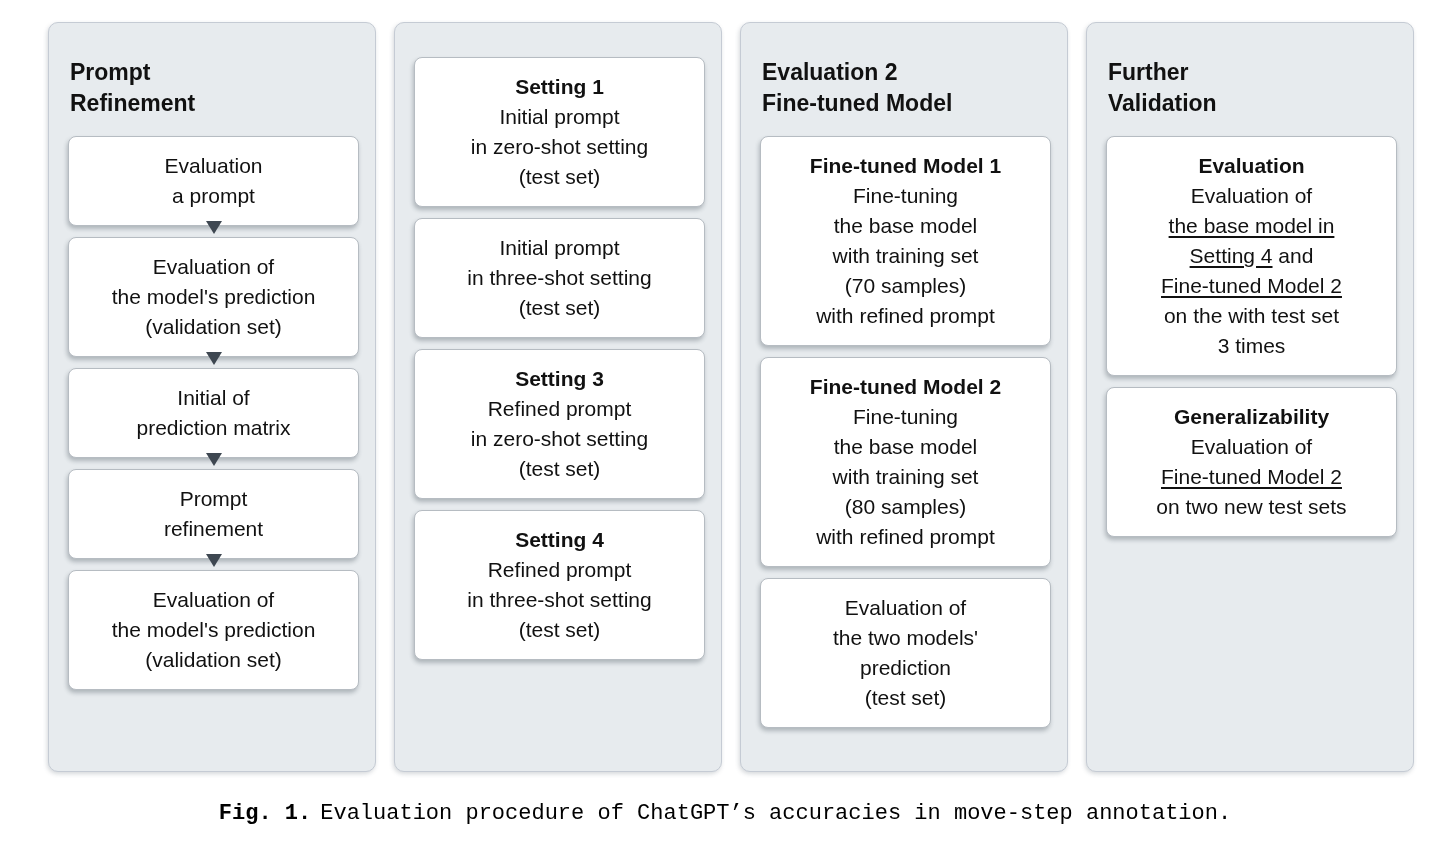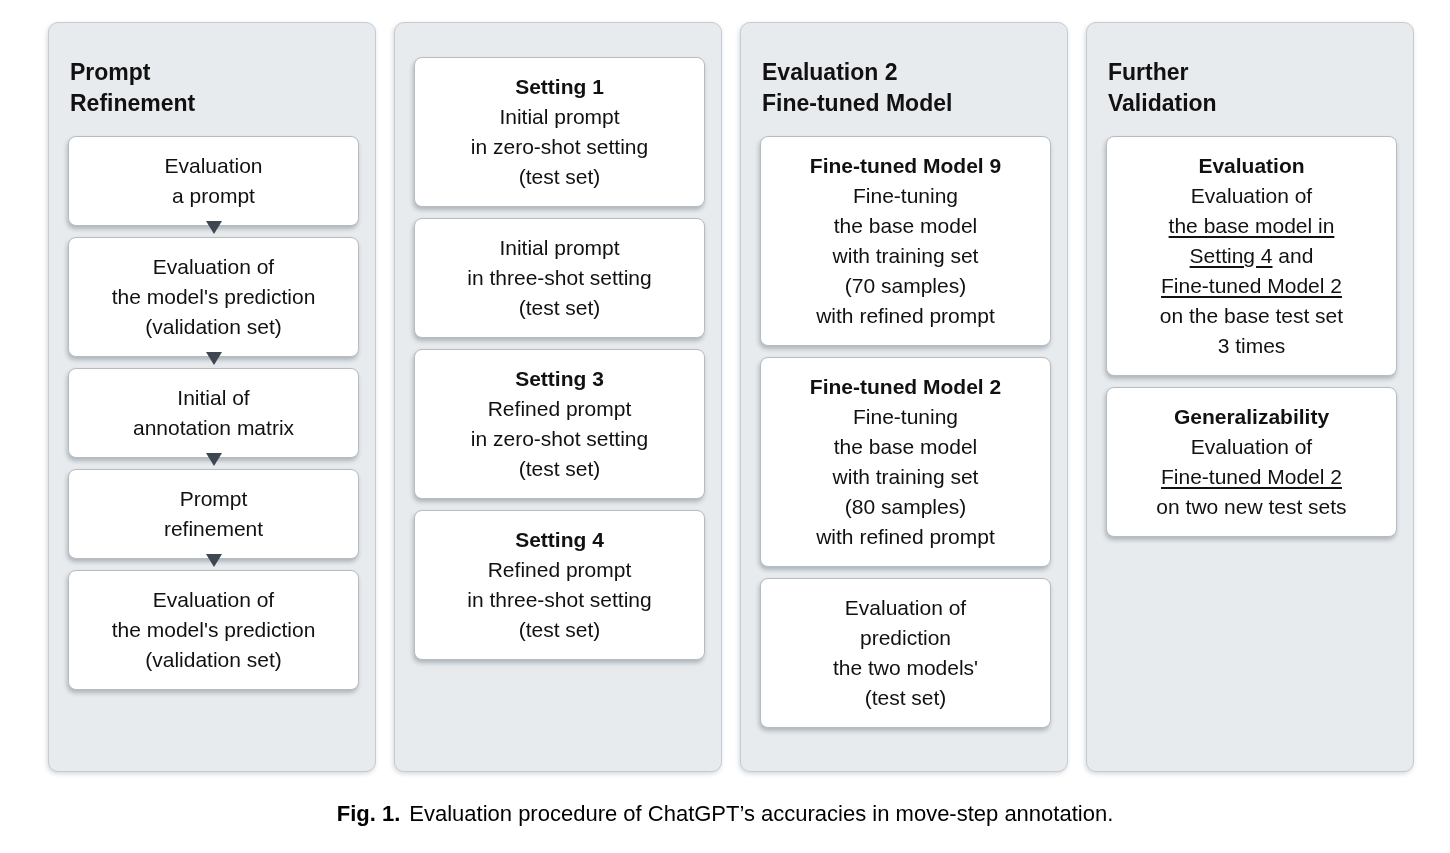--- a/index.html
+++ b/index.html
@@ -63,21 +63,21 @@
     border-left:8px solid transparent;
     border-right:8px solid transparent;
     border-top:13px solid var(--arrow,#3e4751);
     z-index:2;
   }
   .caption{
     position:absolute;
     left:0;right:0;
     top:801px;
     text-align:center;
-    font-family:Liberation Sans, sans-serif;
+    font-family:Liberation Mono, monospace;
     font-size:22px;
     color:#000;
   }
   .cap-label{font-weight:bold;margin-right:9px;}
 </style>
 </head>
 <body>
 
 <div class="diagram" id="diagram">
     <div class="panel">
@@ -89,21 +89,21 @@
         <div class="flow-arrow"></div>
       </div>
       <div class="box">
         <div class="box-line"><span>Evaluation of</span></div>
         <div class="box-line"><span>the model's prediction</span></div>
         <div class="box-line"><span>(validation set)</span></div>
         <div class="flow-arrow"></div>
       </div>
       <div class="box">
         <div class="box-line"><span>Initial of</span></div>
-        <div class="box-line"><span>annotation matrix</span></div>
+        <div class="box-line"><span>prediction matrix</span></div>
         <div class="flow-arrow"></div>
       </div>
       <div class="box">
         <div class="box-line"><span>Prompt</span></div>
         <div class="box-line"><span>refinement</span></div>
         <div class="flow-arrow"></div>
       </div>
       <div class="box">
         <div class="box-line"><span>Evaluation of</span></div>
         <div class="box-line"><span>the model's prediction</span></div>
@@ -132,52 +132,52 @@
         <div class="box-line"><span class="bold">Setting 4</span></div>
         <div class="box-line"><span>Refined prompt</span></div>
         <div class="box-line"><span>in three-shot setting</span></div>
         <div class="box-line"><span>(test set)</span></div>
       </div>
     </div>
     <div class="panel">
       <div class="panel-title">Evaluation 2
 Fine-tuned Model</div>
       <div class="box">
-        <div class="box-line"><span class="bold">Fine-tuned Model 9</span></div>
+        <div class="box-line"><span class="bold">Fine-tuned Model 1</span></div>
         <div class="box-line"><span>Fine-tuning</span></div>
         <div class="box-line"><span>the base model</span></div>
         <div class="box-line"><span>with training set</span></div>
         <div class="box-line"><span>(70 samples)</span></div>
         <div class="box-line"><span>with refined prompt</span></div>
       </div>
       <div class="box">
         <div class="box-line"><span class="bold">Fine-tuned Model 2</span></div>
         <div class="box-line"><span>Fine-tuning</span></div>
         <div class="box-line"><span>the base model</span></div>
         <div class="box-line"><span>with training set</span></div>
         <div class="box-line"><span>(80 samples)</span></div>
         <div class="box-line"><span>with refined prompt</span></div>
       </div>
       <div class="box">
         <div class="box-line"><span>Evaluation of</span></div>
+        <div class="box-line"><span>the two models'</span></div>
         <div class="box-line"><span>prediction</span></div>
-        <div class="box-line"><span>the two models'</span></div>
         <div class="box-line"><span>(test set)</span></div>
       </div>
     </div>
     <div class="panel">
       <div class="panel-title">Further
 Validation</div>
       <div class="box">
         <div class="box-line"><span class="bold">Evaluation</span></div>
         <div class="box-line"><span>Evaluation of</span></div>
         <div class="box-line"><span class="underline">the base model in</span></div>
         <div class="box-line"><span class="underline">Setting 4</span><span> and</span></div>
         <div class="box-line"><span class="underline">Fine-tuned Model 2</span></div>
-        <div class="box-line"><span>on the base test set</span></div>
+        <div class="box-line"><span>on the with test set</span></div>
         <div class="box-line"><span>3 times</span></div>
       </div>
       <div class="box">
         <div class="box-line"><span class="bold">Generalizability</span></div>
         <div class="box-line"><span>Evaluation of</span></div>
         <div class="box-line"><span class="underline">Fine-tuned Model 2</span></div>
         <div class="box-line"><span>on two new test sets</span></div>
       </div>
     </div>
   </div>

